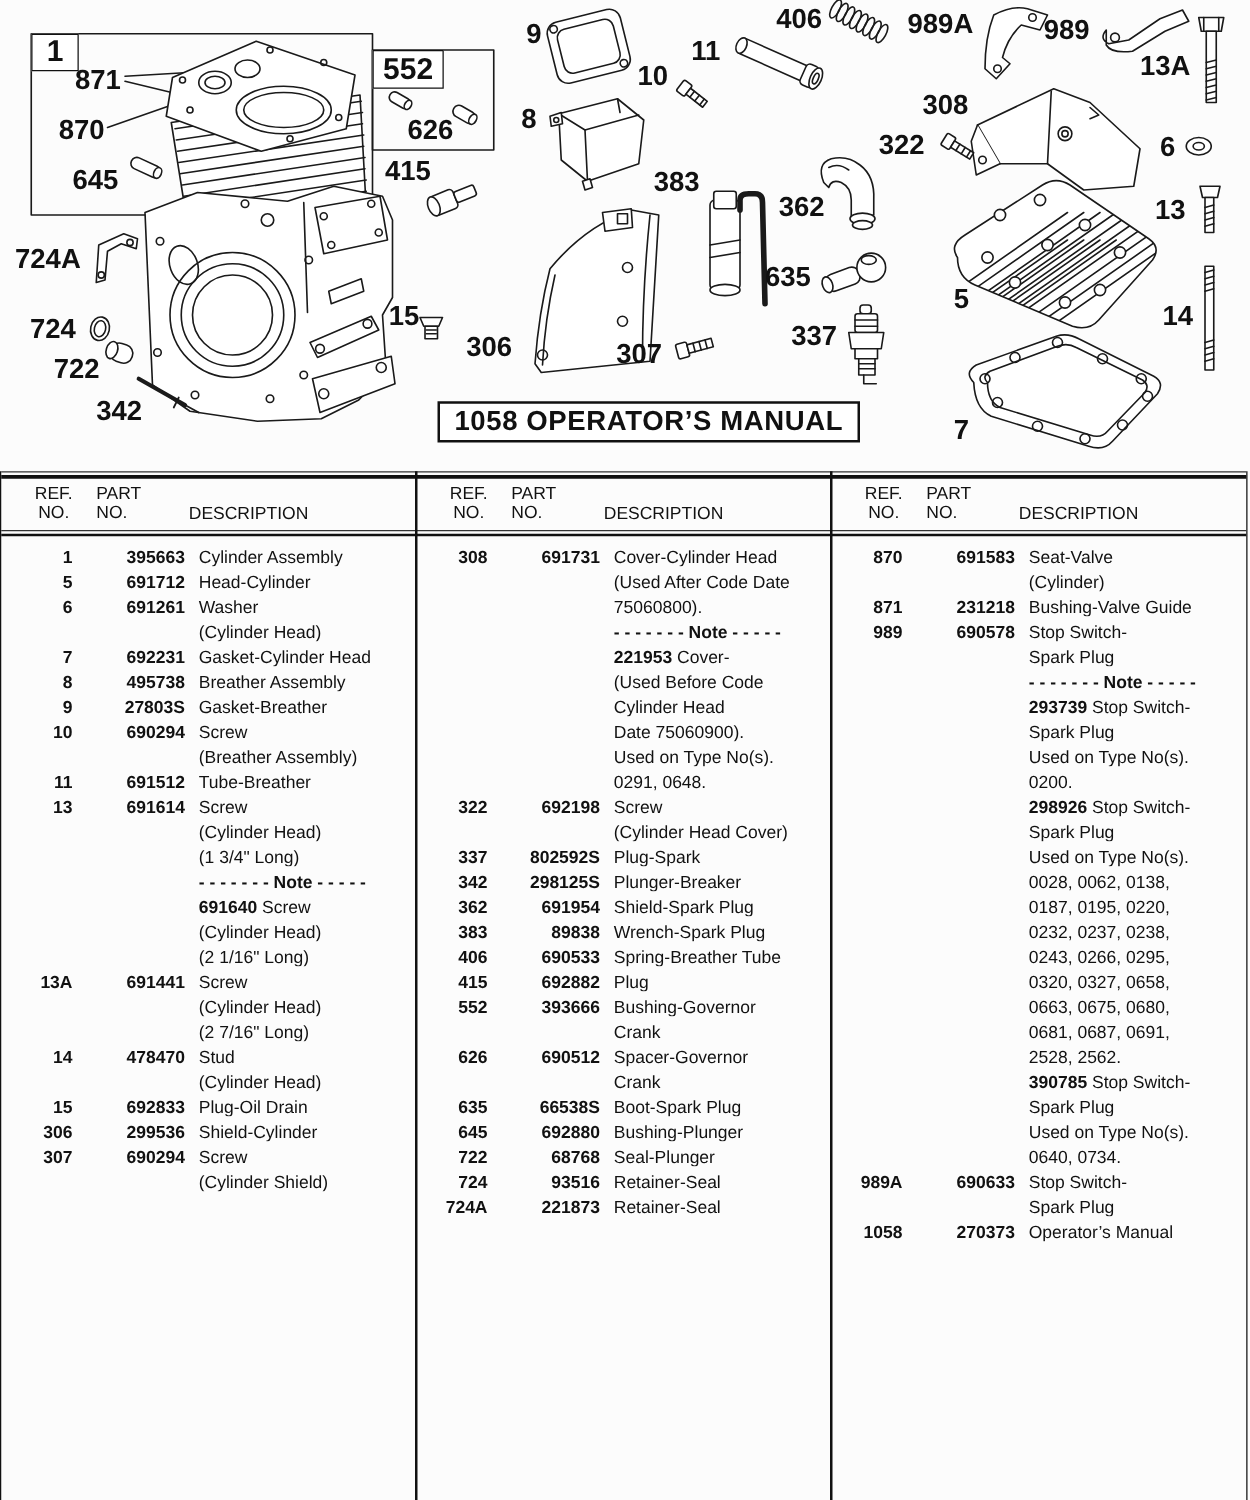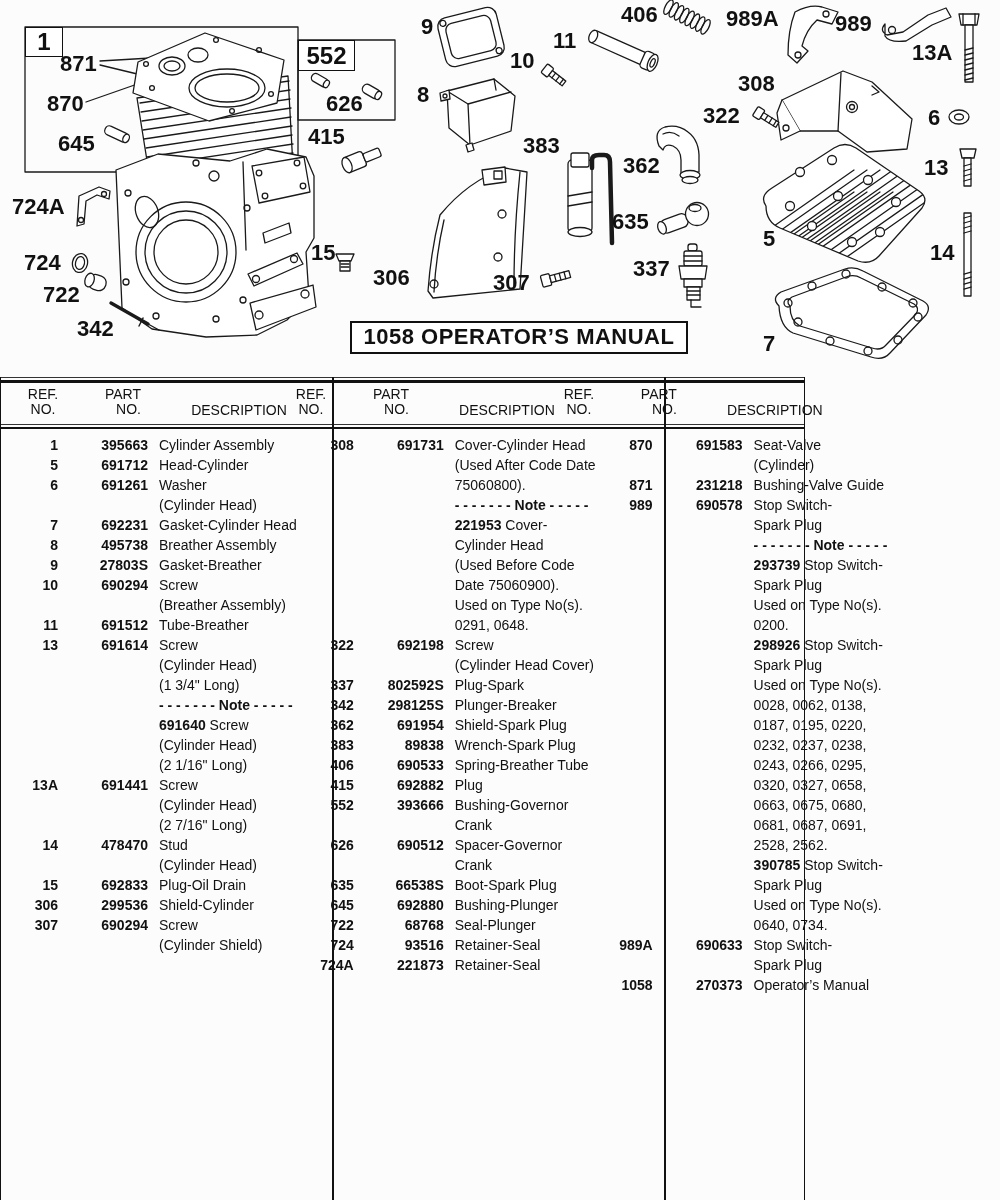--- a/index.html
+++ b/index.html
@@ -9,31 +9,31 @@
   .diagram{position:absolute;left:0;top:0;width:1000px;height:377px;}
   .diagram svg{position:absolute;left:0;top:0;}
   .dlabel{position:absolute;font-weight:bold;font-size:22px;line-height:1;
           white-space:nowrap;color:#111;}
   .dlabel.boxed{border:1.8px solid #111;background:#fff;text-align:center;
                 display:flex;align-items:center;justify-content:center;}
   .manual-box{position:absolute;left:350px;top:321px;width:334px;height:29px;
               border:2px solid #111;background:#fff;font-weight:bold;font-size:22px;
               text-align:center;line-height:28px;letter-spacing:.5px;}
   
-  .parts-table{position:absolute;left:0;top:377px;width:805px;height:823px;
+  .parts-table{position:absolute;left:0;top:377px;width:998px;height:823px;
                border-left:1.3px solid #111;border-right:1.6px solid #111;box-sizing:border-box;}
   .r1{height:1.2px;background:#333;}
   .rg{height:2px;}
   .r2{height:2.4px;background:#111;}
   .thead{display:flex;height:41px;position:relative;}
   .hcol{width:332px;position:relative;font-size:14px;line-height:15.5px;}
   .hcol:last-child{width:331px;}
   .h-ref{position:absolute;left:12px;top:4px;width:60px;text-align:center;}
-  .h-part{position:absolute;left:76px;top:4px;width:64px;text-align:right;}
-  .h-desc{position:absolute;left:150px;top:20px;width:176px;text-align:center;}
+  .h-part{position:absolute;left:76px;top:4px;width:64px;text-align:left;}
+  .h-desc{position:absolute;left:150px;top:20px;width:176px;}
   .tbody{display:flex;align-items:flex-start;}
   .tcol{width:332px;padding-top:6px;box-sizing:border-box;}
   .tcol:last-child{width:331px;}
   .prow{display:flex;height:20px;align-items:center;font-size:14px;}
   .c-ref{width:57px;text-align:right;font-weight:bold;flex:none;}
   .c-part{width:90px;text-align:right;font-weight:bold;flex:none;}
   .c-desc{flex:1;padding-left:11px;white-space:nowrap;overflow:hidden;}
   .c-desc b{font-weight:bold;}
   .vline{position:absolute;top:0;bottom:0;width:1.6px;background:#111;}
 </style>
@@ -594,26 +594,26 @@
             <span class="c-desc"><b>- - - - - - - Note - - - - -</b></span>
           </div>
           <div class="prow">
             <span class="c-ref"></span>
             <span class="c-part"></span>
             <span class="c-desc"><b>221953</b> Cover-</span>
           </div>
           <div class="prow">
             <span class="c-ref"></span>
             <span class="c-part"></span>
+            <span class="c-desc">(Used Before Code</span>
+          </div>
+          <div class="prow">
+            <span class="c-ref"></span>
+            <span class="c-part"></span>
             <span class="c-desc">Cylinder Head</span>
-          </div>
-          <div class="prow">
-            <span class="c-ref"></span>
-            <span class="c-part"></span>
-            <span class="c-desc">(Used Before Code</span>
           </div>
           <div class="prow">
             <span class="c-ref"></span>
             <span class="c-part"></span>
             <span class="c-desc">Date 75060900).</span>
           </div>
           <div class="prow">
             <span class="c-ref"></span>
             <span class="c-part"></span>
             <span class="c-desc">Used on Type No(s).</span>

